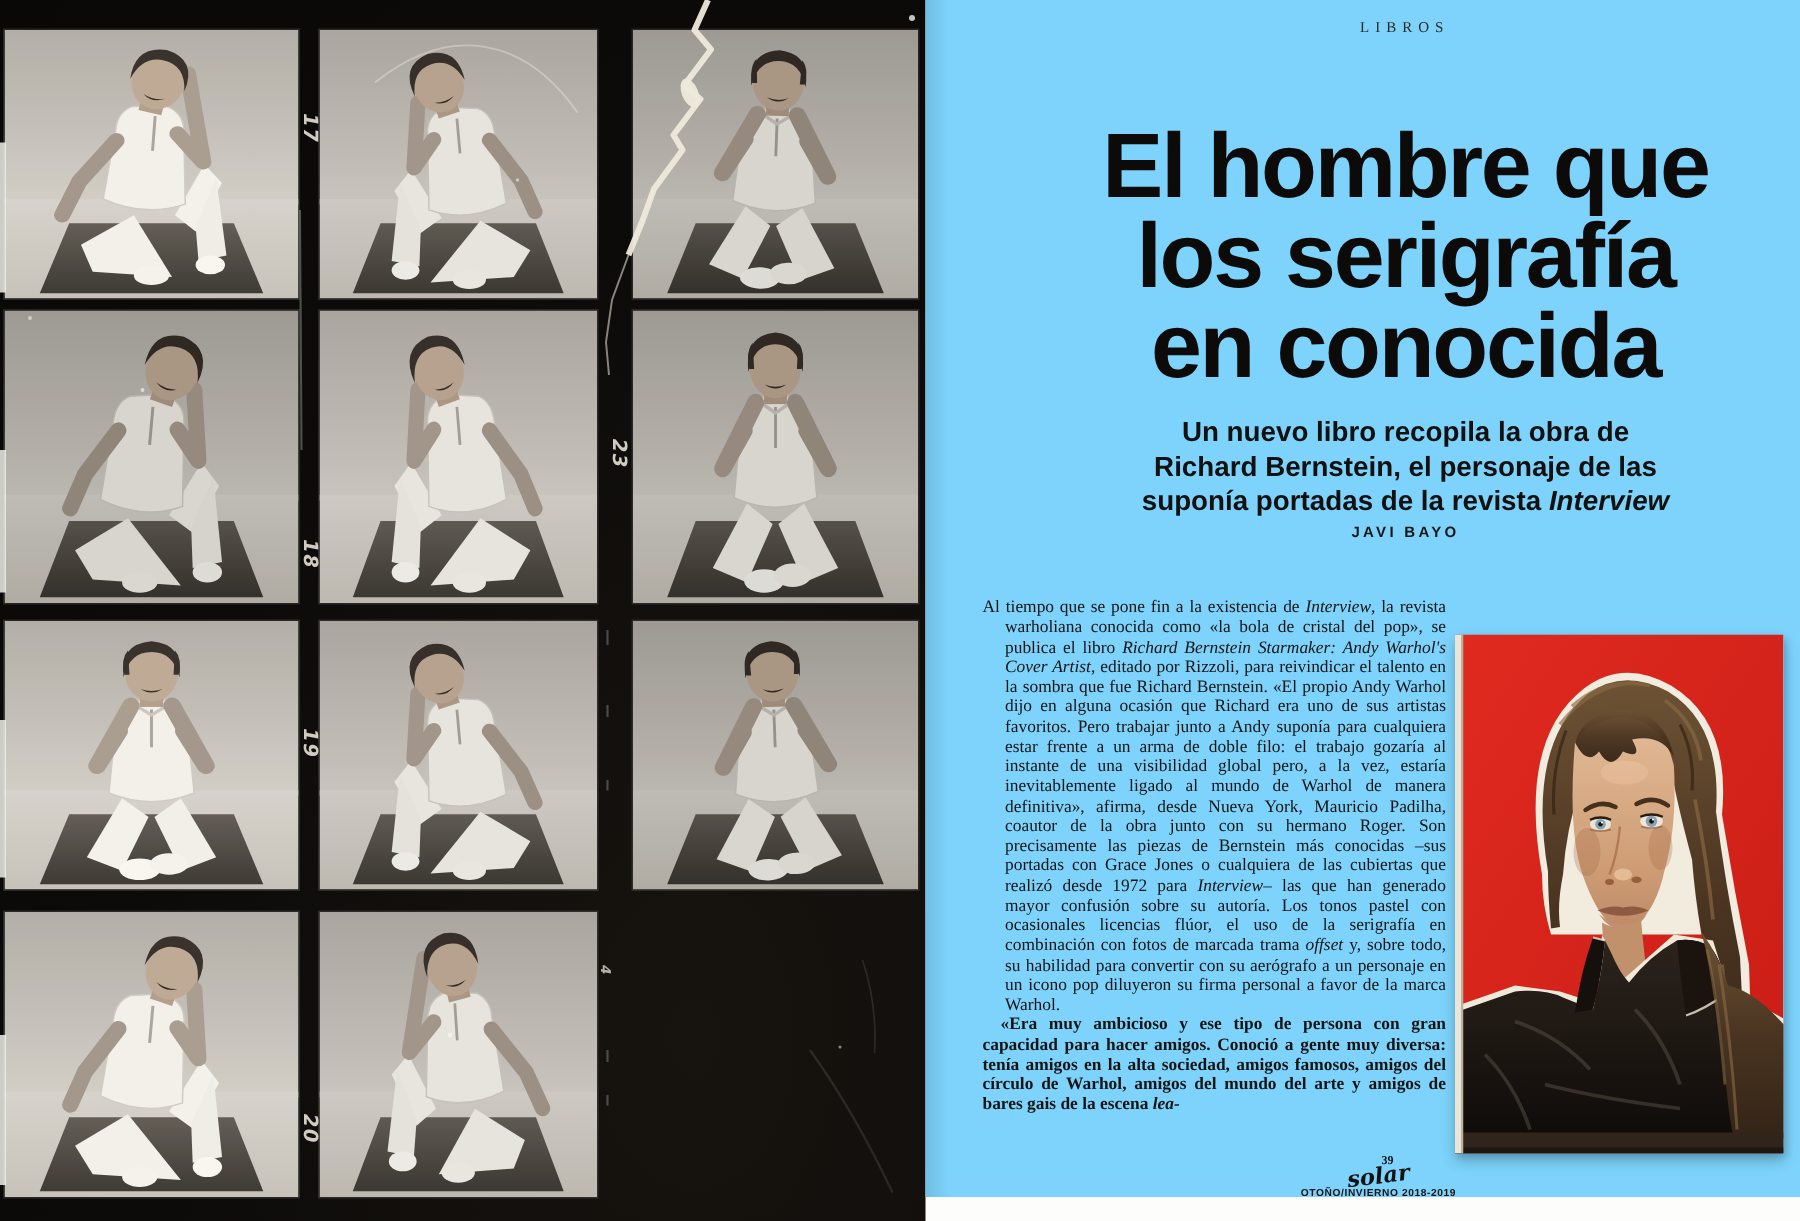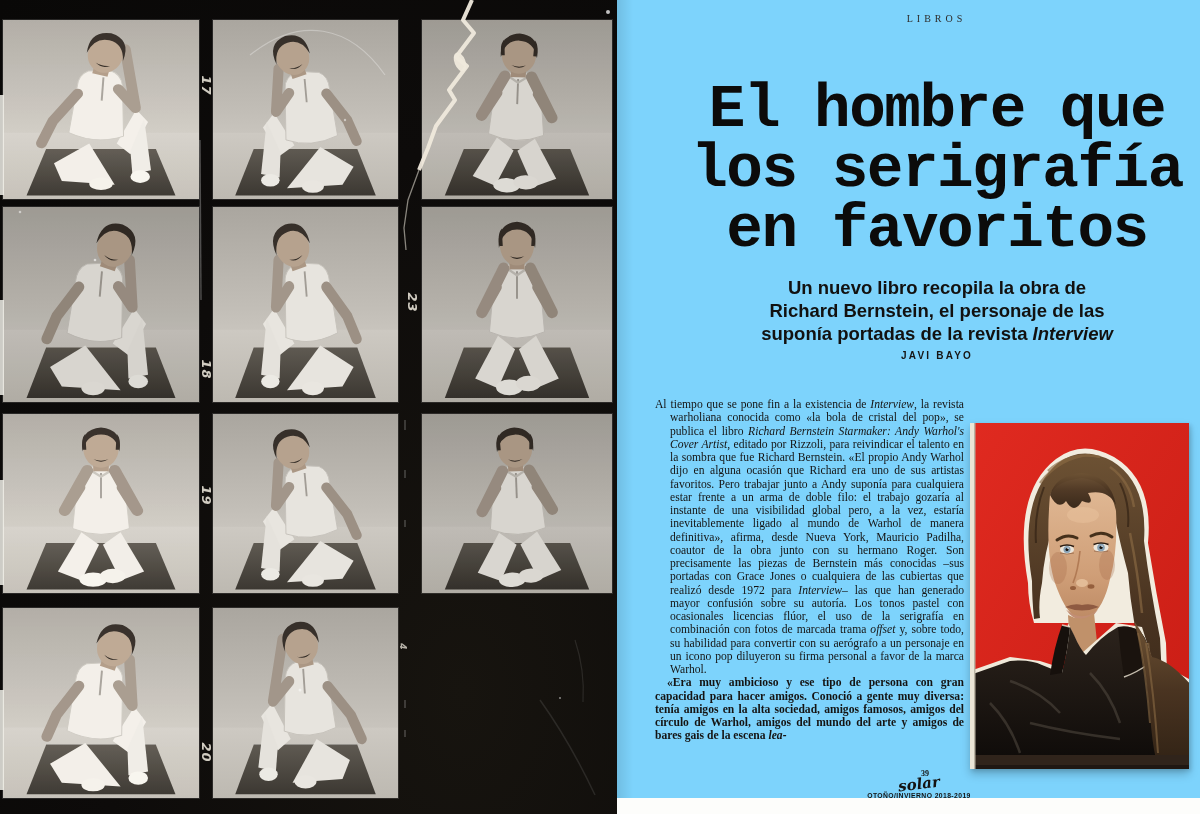--- a/index.html
+++ b/index.html
@@ -19,21 +19,21 @@
   .sliver{position:absolute;left:0;width:4px;background:rgba(240,238,232,.85);}
   .overlay{position:absolute;left:0;top:0;pointer-events:none;}
   
   .page-right{position:absolute;left:617px;top:0;width:583px;height:798px;background:#7dd3fc;}
   .page-right::before{content:"";position:absolute;left:0;top:0;bottom:0;width:16px;
         background:linear-gradient(to right, rgba(0,0,0,.10), rgba(0,0,0,0));}
   .kicker{position:absolute;top:13px;left:56px;right:0;text-align:center;
           font-family:"Liberation Serif",serif;font-size:10px;letter-spacing:4px;
           color:#2e2c2a;font-weight:500;}
   .headline{position:absolute;top:80px;left:60px;width:520px;text-align:center;
-            font-family:Liberation Mono, monospace;font-weight:700;font-size:61px;
+            font-family:Liberation Sans, sans-serif;font-weight:700;font-size:61px;
             line-height:60px;letter-spacing:-1.5px;color:#0c0b0a;}
   .standfirst{position:absolute;top:276px;left:60px;width:520px;text-align:center;
               font-family:"Liberation Sans",sans-serif;font-weight:700;font-size:18.5px;
               line-height:23px;color:#121110;}
   .standfirst i{font-style:italic;}
   .byline{position:absolute;top:350px;left:60px;width:520px;text-align:center;
           font-family:"Liberation Sans",sans-serif;font-weight:700;font-size:10px;
           letter-spacing:2.2px;color:#161514;}
   .bodycopy{position:absolute;top:398px;left:38px;width:309px;
             font-family:"Liberation Serif",serif;font-size:11.6px;line-height:13.25px;
@@ -249,21 +249,21 @@
     </svg>
   </div>
 
   <div class="page-right">
 
     <div class="kicker">LIBROS</div>
 
     <h1 class="headline" style="margin:0;">
       <div>El hombre que</div>
       <div>los serigrafía</div>
-      <div>en favoritos</div>
+      <div>en conocida</div>
     </h1>
 
     <div class="standfirst">
       <div><span>Un nuevo libro recopila la obra de</span></div>
       <div><span>Richard Bernstein, el personaje de las</span></div>
       <div><span>suponía portadas de la revista </span><i>Interview</i></div>
     </div>
 
     <div class="byline">JAVI BAYO</div>
 

